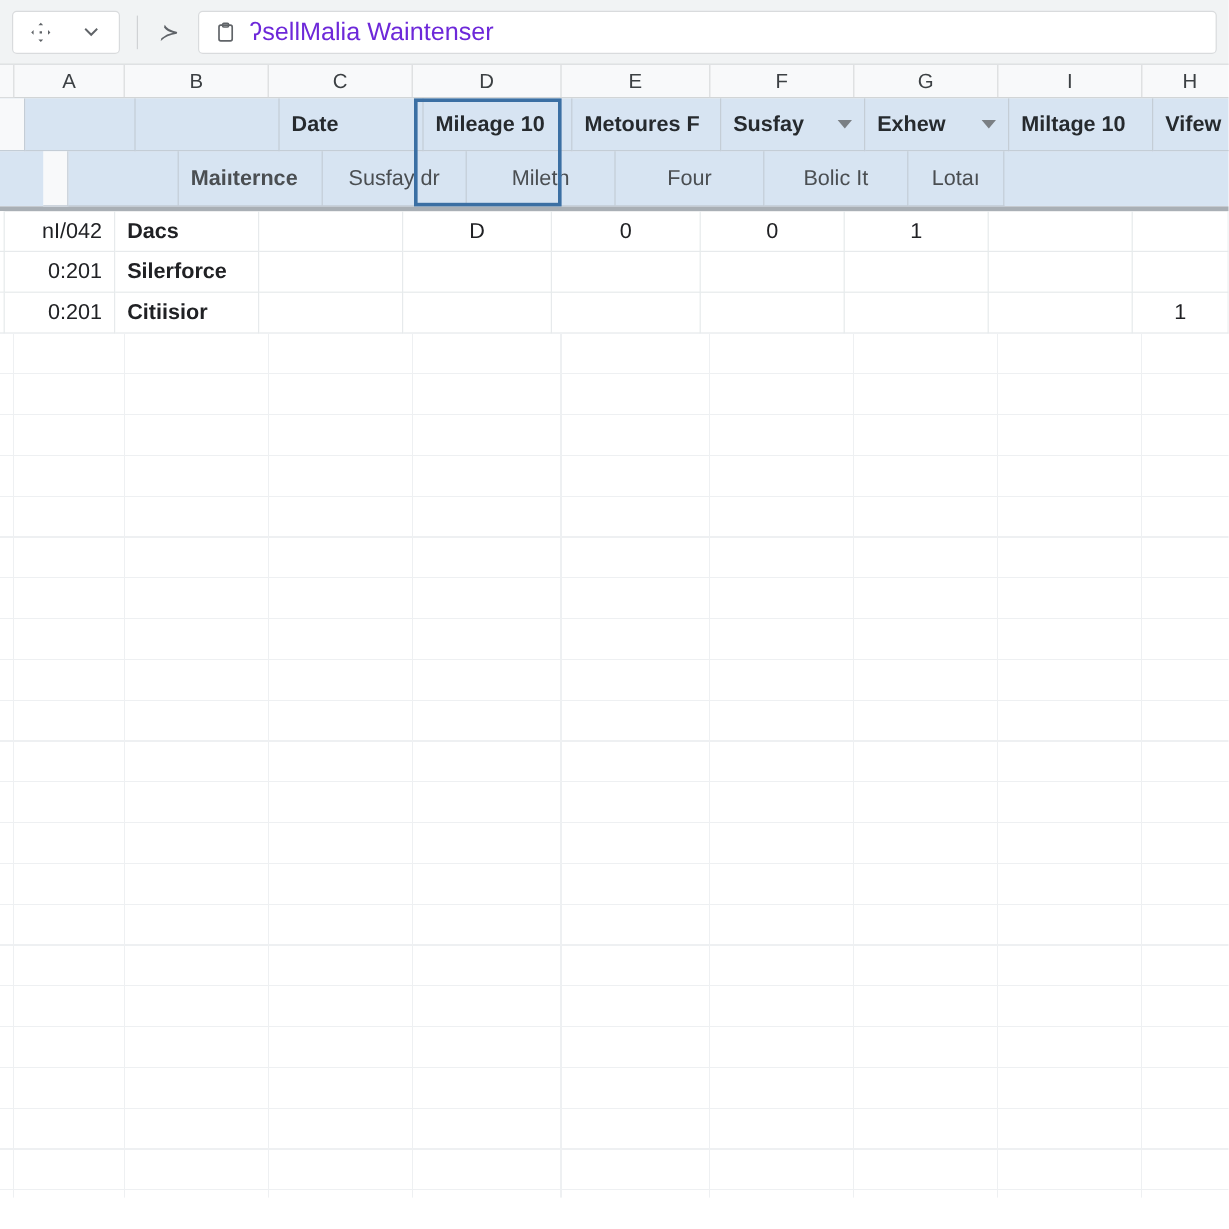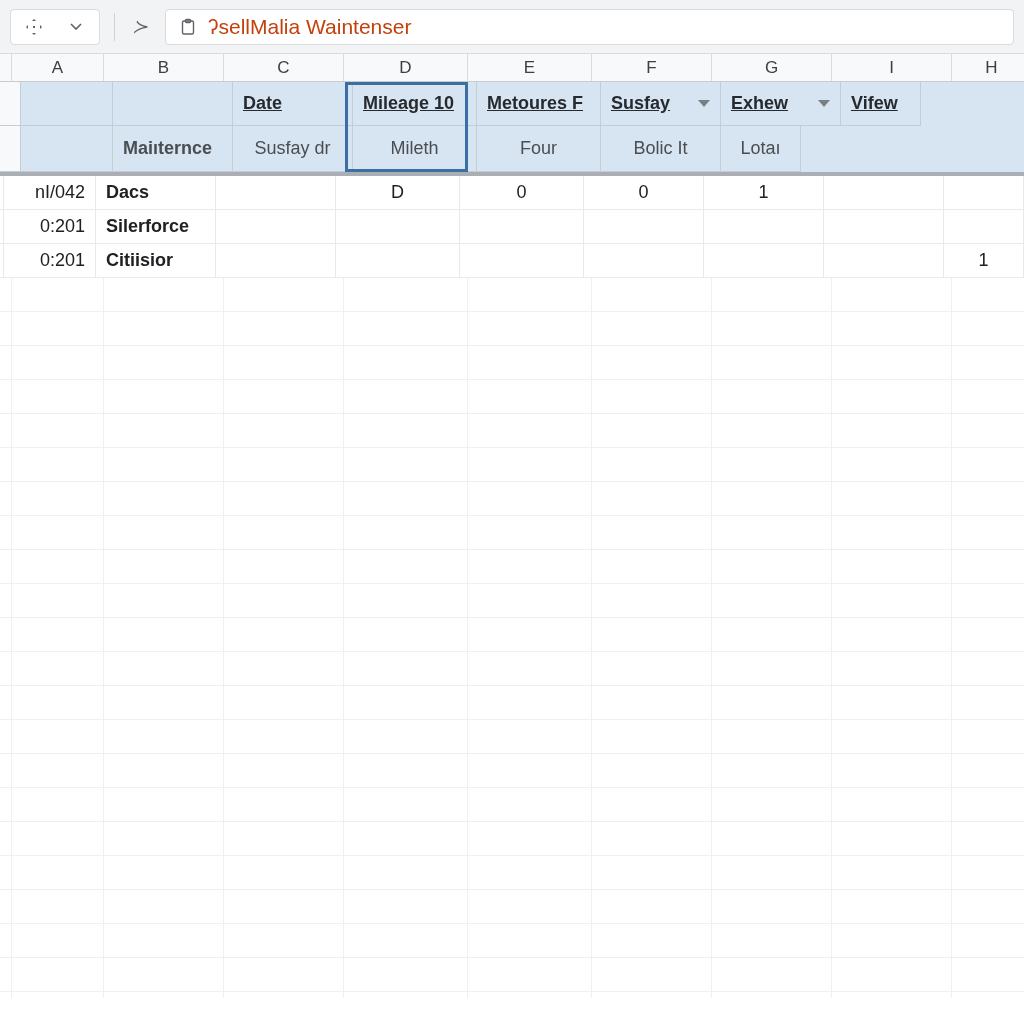--- a/index.html
+++ b/index.html
@@ -50,21 +50,21 @@
     gap: 10px;
     padding: 0 12px;
   }
   .formula-bar .fx-icon {
     width: 20px; height: 20px;
     display:flex;align-items:center;justify-content:center;
     color:#5f6368;
   }
   .formula-bar input {
     flex: 1; border: none; outline: none;
-    font-size: 21px; color: #c2410c; background: transparent;
+    font-size: 21px; color: #6d28d9; background: transparent;
   }
   
   .sheet {
     position: relative;
     width: 100%;
     height: calc(1024px - 54px);
     overflow: hidden;
   }
   .col-letters, .header-row1, .header-row2, .data-row {
     display: flex;
@@ -99,23 +99,23 @@
     border-right: 1px solid #d9dbdd;
     border-bottom: none;
   }
   
   .header-row1, .header-row2 { background: #d7e4f2; }
   .header-row1 .hcell, .header-row2 .hcell {
     border-right: 1px solid #c4cdd6;
     border-bottom: 1px solid #c4cdd6;
   }
   .header-row1 { height: 44px; }
-  .header-row2 { height: 46px; }
+  .header-row2 { height: 46px; padding-left: 36px; }
   .hcell { padding: 0 10px; font-size: 18px; color:#262a2e; }
-  .header-row1 .hcell { font-weight: 700; align-items: center; text-decoration: underline; }
+  .header-row1 .hcell { font-weight: 700; align-items: center; }
   .header-row2 .hcell { font-weight: 400; align-items: center; color:#4a4e52;}
   .hcell.center { justify-content: center; }
   .hcell.left { justify-content: flex-start; }
   .hcell .filter-tri {
     margin-left: auto;
     width: 0; height: 0;
     border-left: 6px solid transparent;
     border-right: 6px solid transparent;
     border-top: 7px solid #7a7f84;
   }
@@ -215,20 +215,21 @@
     <div class="hcell c-D left" id="sel-D">Mileage 10</div>
     <div class="hcell c-E left">Metoures F</div>
     <div class="hcell c-F left">
       <span>Susfay</span>
       <span class="filter-tri"></span>
     </div>
     <div class="hcell c-G left">
       <span>Exhew</span>
       <span class="filter-tri"></span>
     </div>
+    <div class="hcell c-I left">Miltage 10</div>
     <div class="hcell c-H left">Vifew</div>
   </div>
 
   <div class="header-row2">
     <div class="hcell c-rowstub"></div>
     <div class="hcell c-A left"></div>
     <div class="hcell c-B left" style="font-weight:700;">Maiıternce</div>
     <div class="hcell c-C center">Susfay dr</div>
     <div class="hcell c-D center">Mileth</div>
     <div class="hcell c-E center">Four</div>

